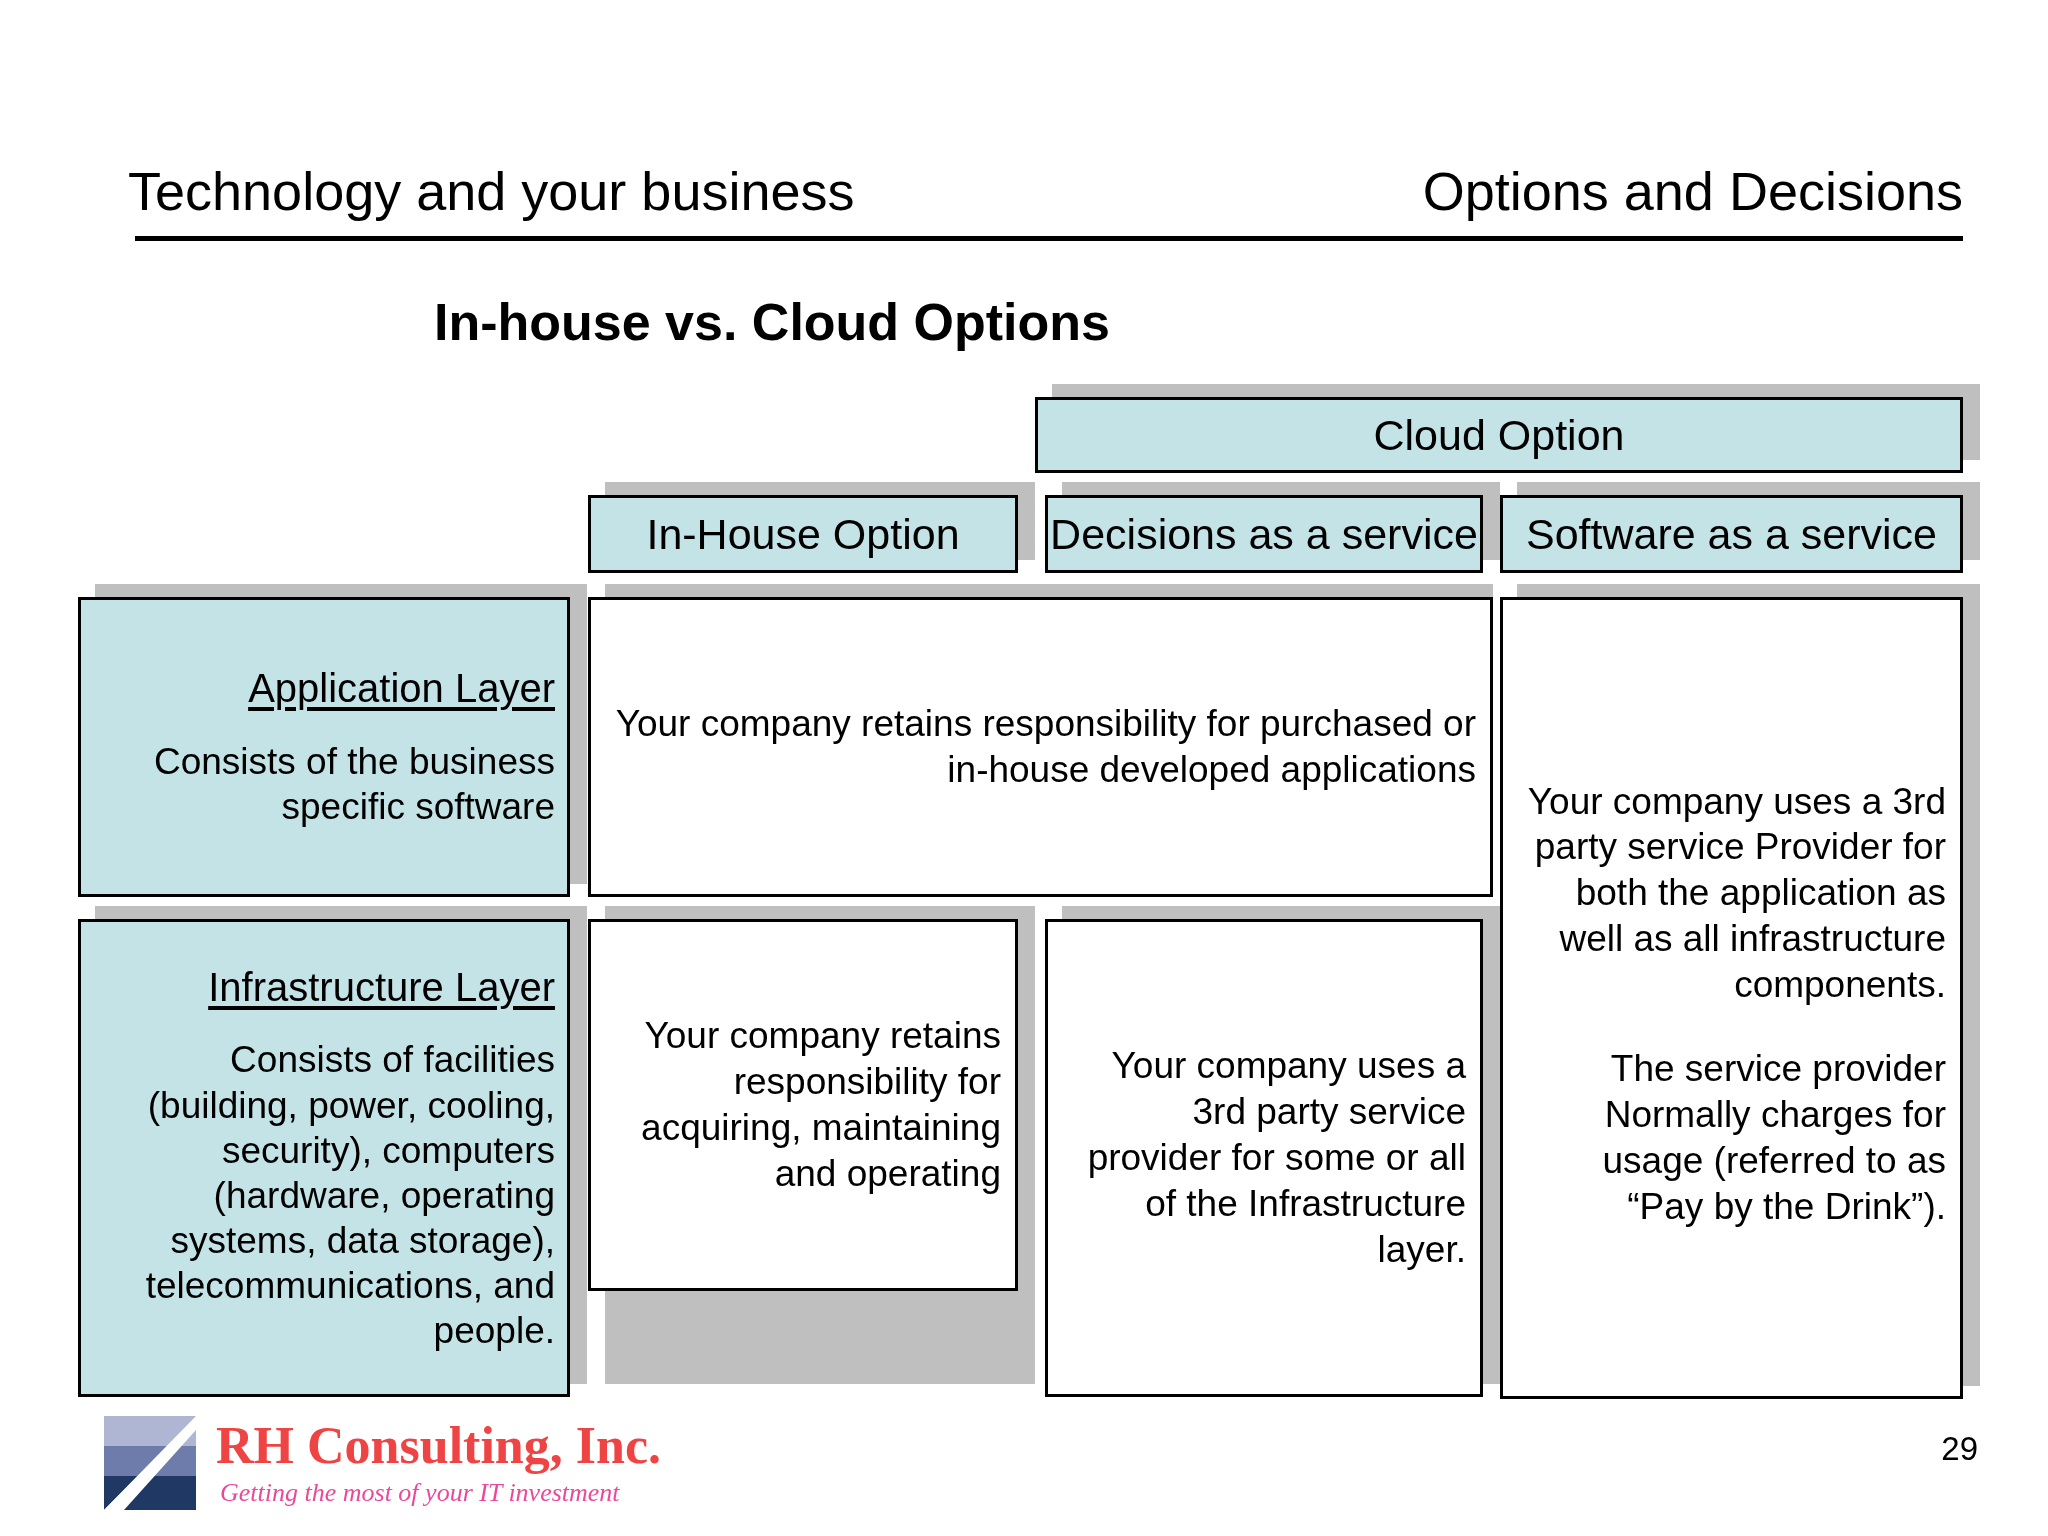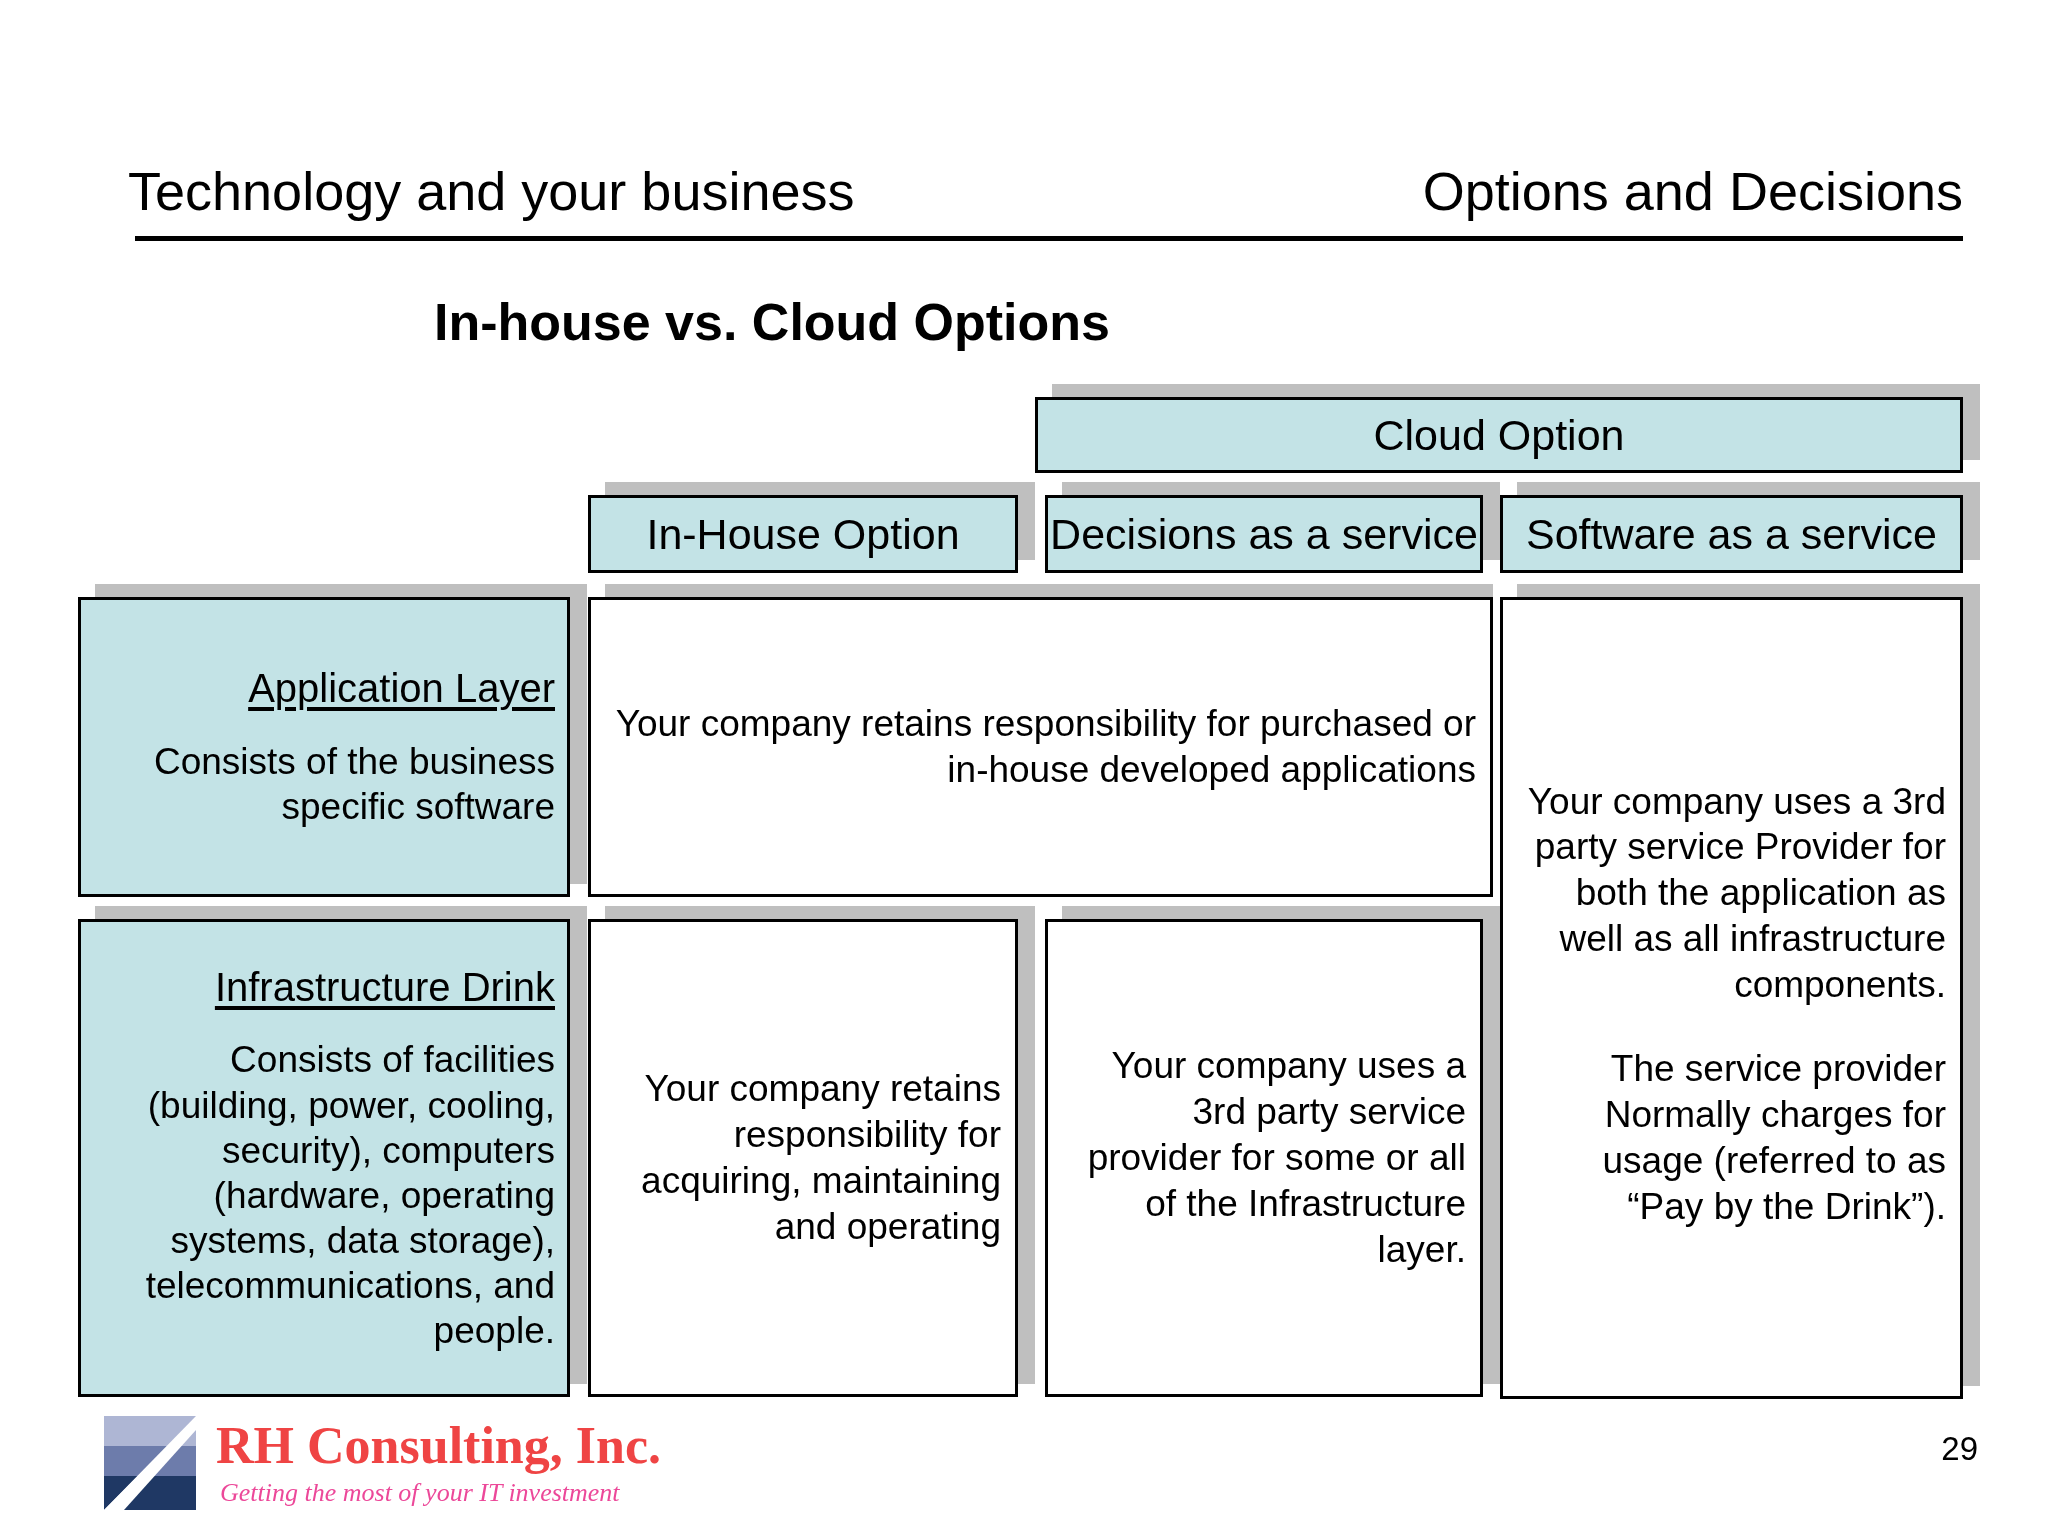--- a/index.html
+++ b/index.html
@@ -129,26 +129,26 @@
 
   <div class="box cell" style="left:1500px;top:597px;width:463px;height:802px;">
     <div>
       <span class="para">Your company uses a 3rd party service Provider for both the application as well as all infrastructure components.</span>
       <span class="para">The service provider Normally charges for usage (referred to as “Pay by the Drink”).</span>
     </div>
   </div>
 
   <div class="box teal layercell" style="left:78px;top:919px;width:492px;height:478px;">
     <div>
-      <span class="layer-title">Infrastructure Drink</span>
+      <span class="layer-title">Infrastructure Layer</span>
       <span class="layer-body">Consists of facilities (building, power, cooling, security), computers (hardware, operating systems, data storage), telecommunications, and people.</span>
     </div>
   </div>
 
-  <div class="box cell" style="left:588px;top:919px;width:430px;height:478px;">
+  <div class="box cell" style="left:588px;top:919px;width:430px;height:372px;">
     <span>Your company retains responsibility for acquiring, maintaining and operating</span>
   </div>
 
   <div class="box cell" style="left:1045px;top:919px;width:438px;height:478px;">
     <span>Your company uses a 3rd party service provider for some or all of the Infrastructure layer.</span>
   </div>
 
   <div id="logo">
     <svg class="mark" viewBox="0 0 100 100" xmlns="http://www.w3.org/2000/svg">
       <rect x="4" y="2" width="92" height="30" fill="#AEB6D4"></rect>

